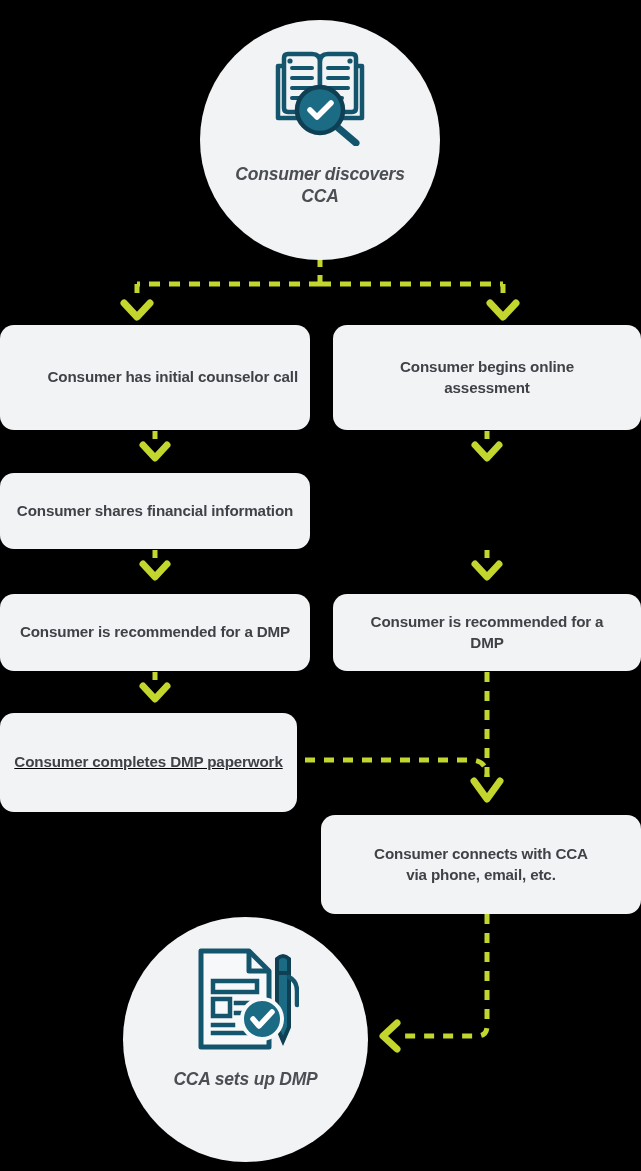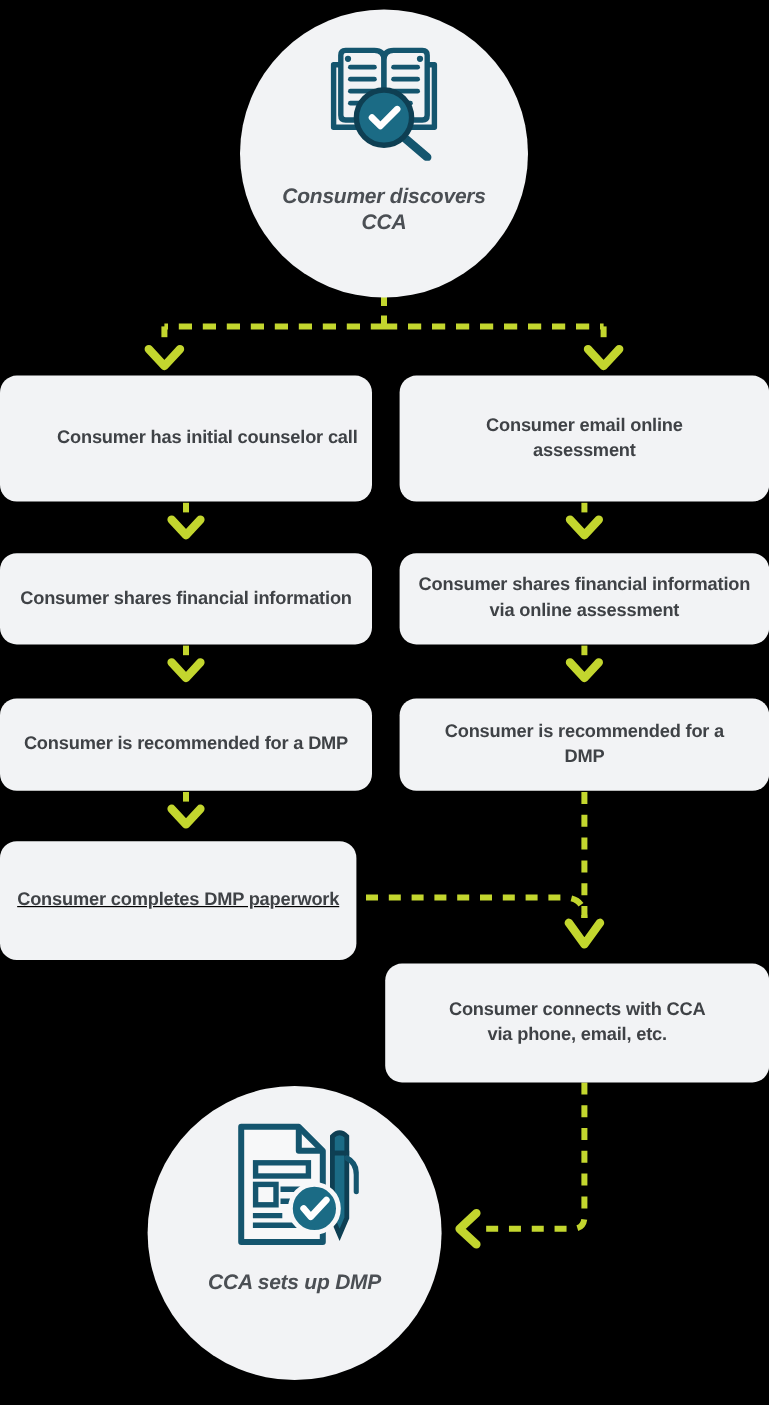--- a/index.html
+++ b/index.html
@@ -1,18 +1,18 @@
 <!DOCTYPE html>
 <html><head>
 <meta charset="utf-8">
 <style>
   html,body{margin:0;padding:0;background:#000;}
   body{width:641px;height:1171px;position:relative;overflow:hidden;
        font-family:"Liberation Sans","DejaVu Sans",sans-serif;}
-  #stage{position:absolute;left:0;top:0;width:641px;height:1045px;border-radius:12px;}
+  #stage{position:absolute;left:0;top:12px;width:641px;height:1045px;border-radius:12px;}
 
   .circle-node{position:absolute;border-radius:50%;background:#f2f3f5;
     display:flex;flex-direction:column;align-items:center;justify-content:flex-start;}
   .circle-icon{margin-top:26px;}
   .circle-label{margin-top:14px;text-align:center;font-style:italic;font-weight:bold;
     font-size:17.5px;line-height:1.25;color:#4b4f54;letter-spacing:-.2px;}
 
   .box-node{position:absolute;background:#f2f3f5;border-radius:14px;
     display:flex;align-items:center;justify-content:center;box-sizing:border-box;padding:6px 12px;}
   .box-label{text-align:center;font-weight:bold;font-size:15.2px;line-height:1.35;
@@ -101,26 +101,23 @@
 
   <div class="box-node" style="left:0px;top:582px;width:310px;height:77px;">
     <span class="box-label">Consumer is recommended for a DMP</span>
   </div>
 
   <div class="box-node" style="left:0px;top:701px;width:297px;height:99px;text-decoration:underline;">
     <span class="box-label">Consumer completes DMP paperwork</span>
   </div>
 
   <div class="box-node" style="left:333px;top:313px;width:308px;height:105px;">
-    <span class="box-label" style="width:230px;">Consumer email online assessment</span>
+    <span class="box-label" style="width:230px;">Consumer begins online assessment</span>
   </div>
 
-  <div class="box-node" style="left:333px;top:461px;width:308px;height:76px;">
-    <span class="box-label" style="width:302px;">Consumer shares financial information via online assessment</span>
-  </div>
 
   <div class="box-node" style="left:333px;top:582px;width:308px;height:77px;">
     <span class="box-label" style="width:250px;">Consumer is recommended for a DMP</span>
   </div>
 
   <div class="box-node" style="left:321px;top:803px;width:320px;height:99px;">
     <span class="box-label" style="width:230px;">Consumer connects with CCA via phone, email, etc.</span>
   </div>
 
   <div class="circle-node" style="left:123px;top:905px;width:245px;height:245px;">

